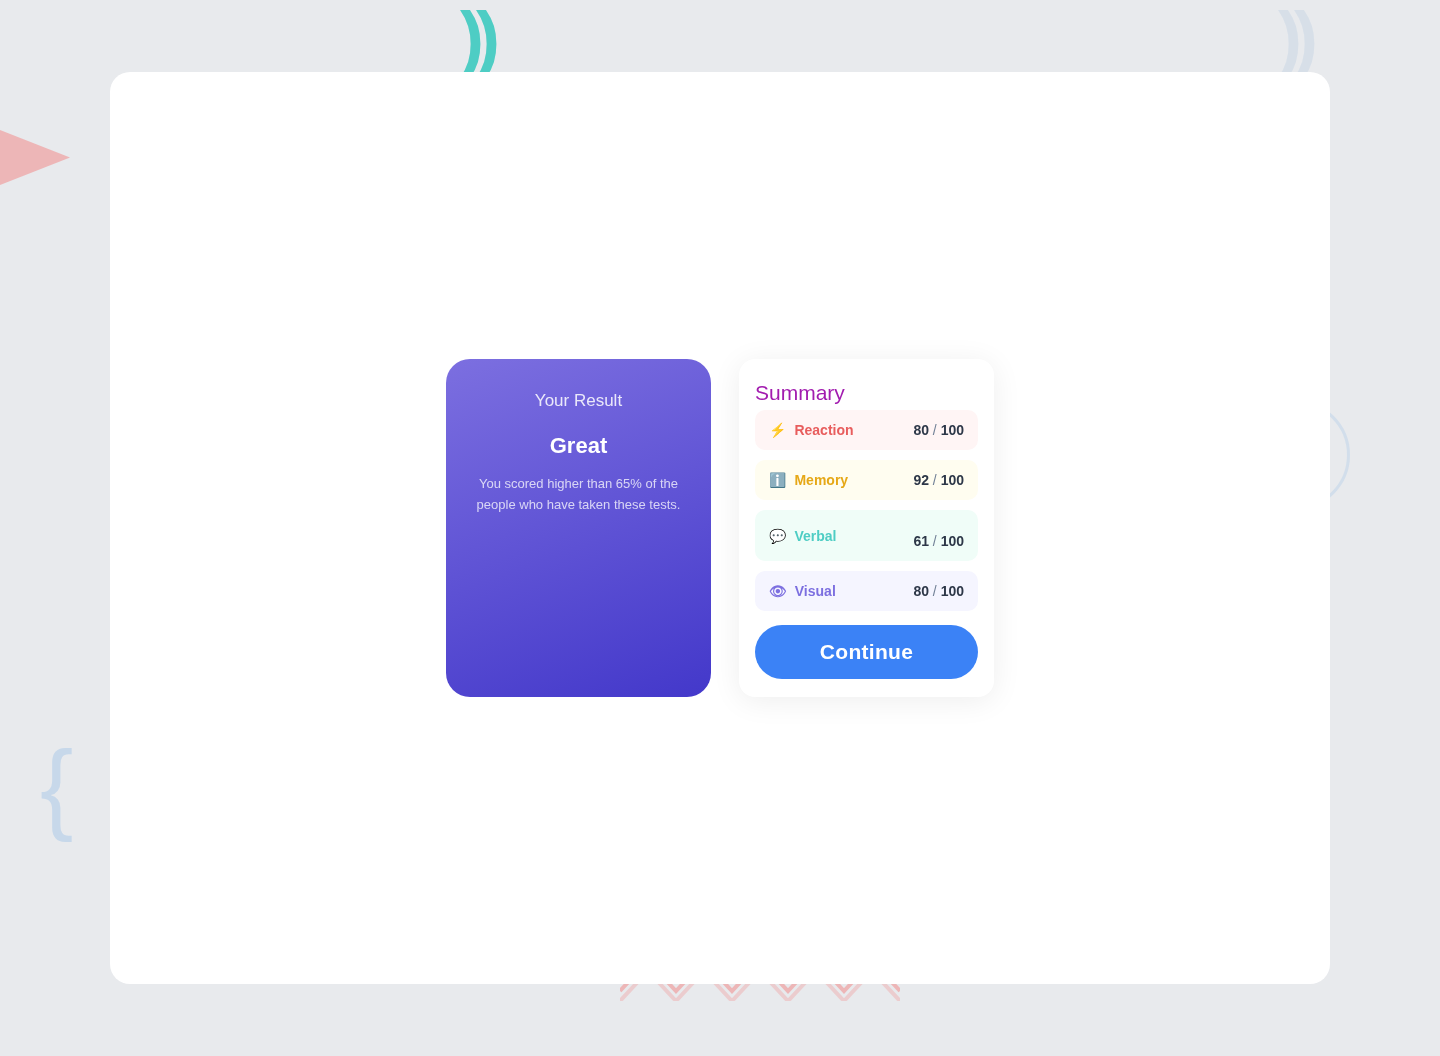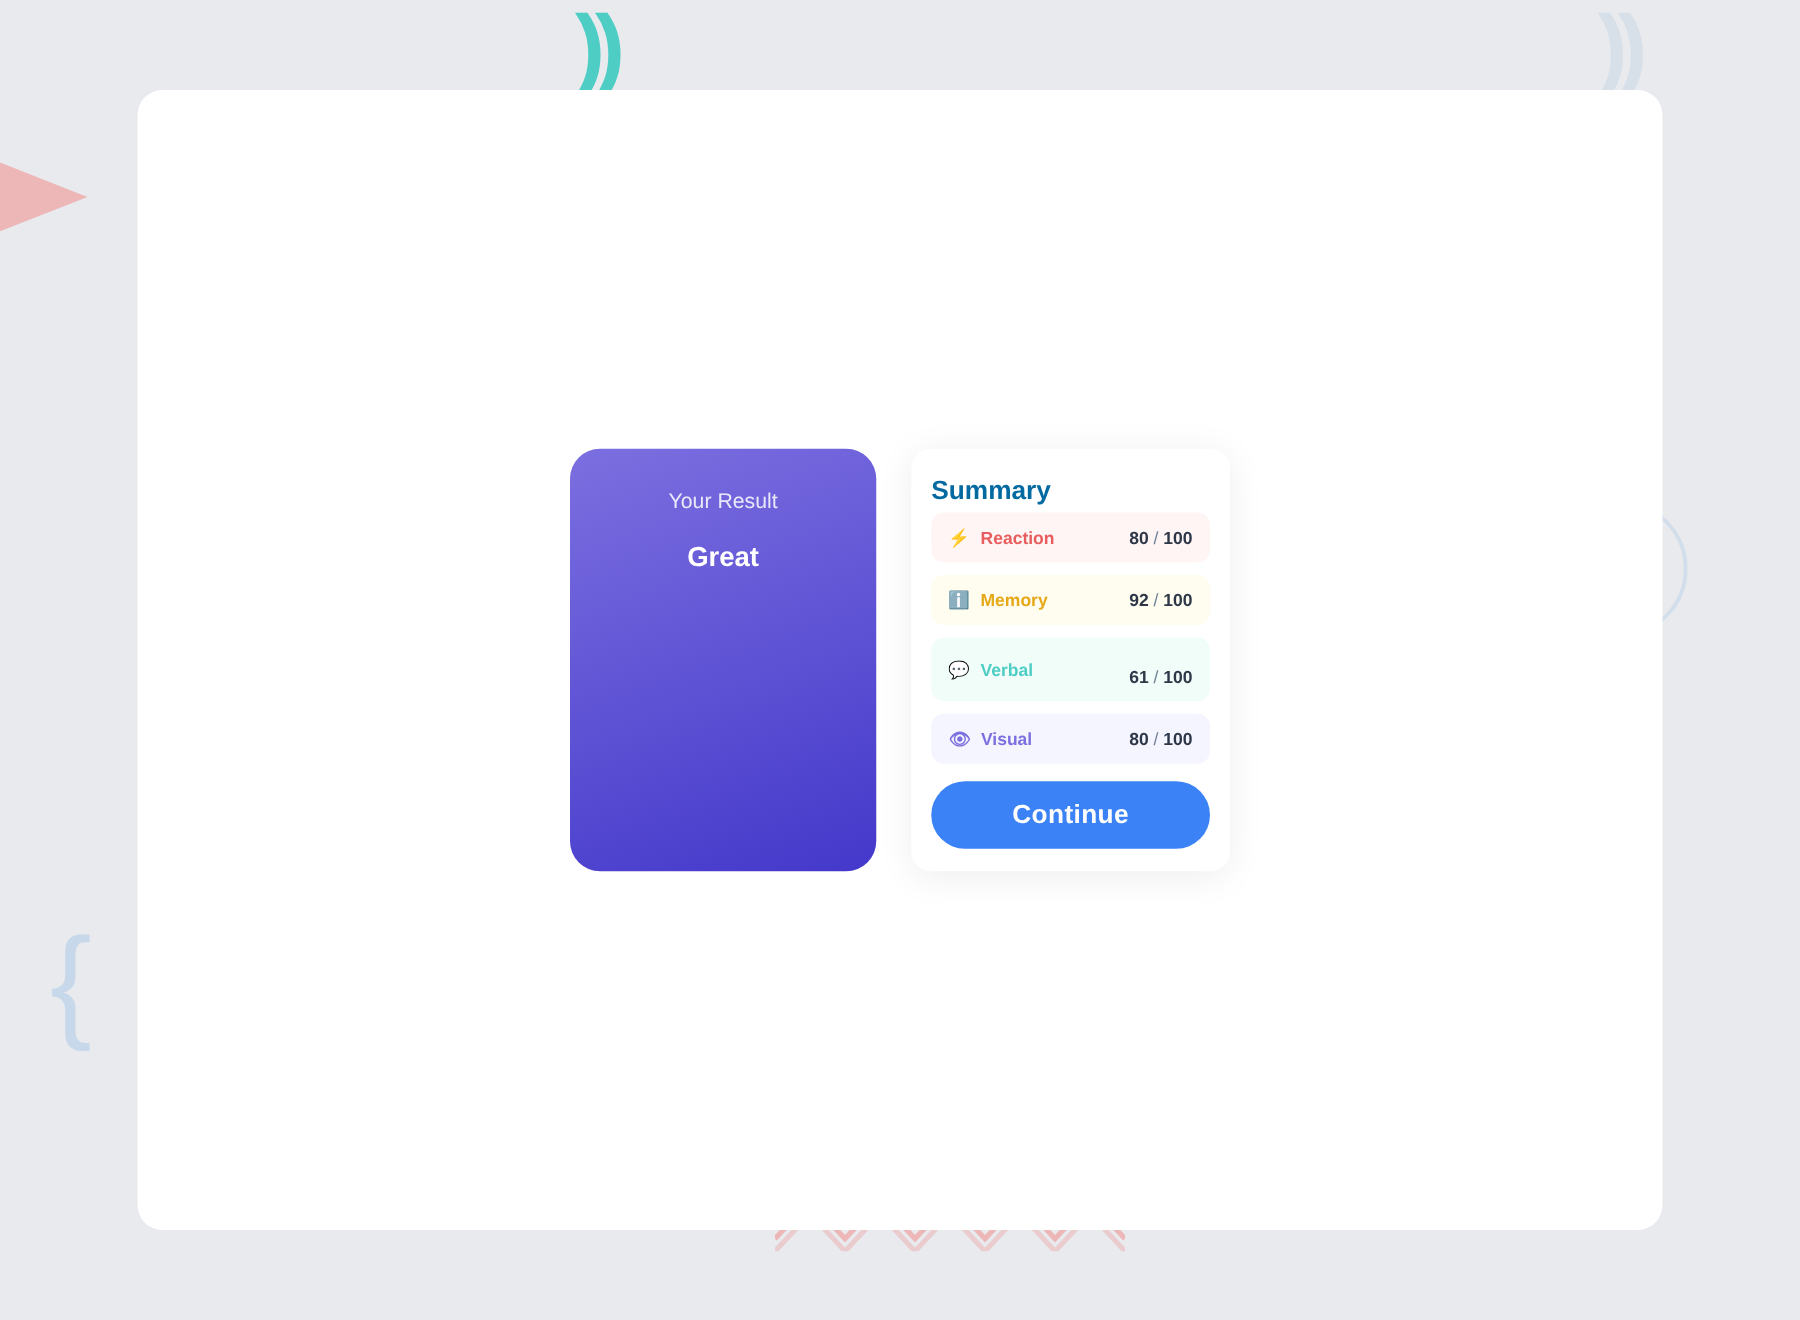--- a/index.html
+++ b/index.html
@@ -48,29 +48,30 @@
 
 <svg style="position:absolute;bottom:55px;left:620px;width:280px;height:50px;" viewBox="0 0 280 50">
   <polyline points="0,40 28,10 56,40 84,10 112,40 140,10 168,40 196,10 224,40 252,10 280,40" fill="none" stroke="#f0a0a0" stroke-width="4" opacity="0.7"></polyline>
   <polyline points="0,50 28,20 56,50 84,20 112,50 140,20 168,50 196,20 224,50 252,20 280,50" fill="none" stroke="#f0a0a0" stroke-width="4" opacity="0.4"></polyline>
 </svg>
 
 <div style="position:absolute;top:72px;left:110px;right:110px;bottom:72px;background:white;border-radius:20px;display:flex;align-items:center;justify-content:center;">
 
   <div style="display:flex;gap:28px;align-items:stretch;">
 
-    <div style="width:245px;background:linear-gradient(160deg,#7c6fe0 0%,#4338ca 100%);border-radius:24px;padding:32px 24px 36px;display:flex;flex-direction:column;align-items:center;color:white;">
+    <div style="width:265px;background:linear-gradient(160deg,#7c6fe0 0%,#4338ca 100%);border-radius:24px;padding:32px 24px 36px;display:flex;flex-direction:column;align-items:center;color:white;">
       <div style="font-size:17px;color:rgba(255,255,255,0.85);margin-bottom:22px;font-weight:500;">Your Result</div>
 
 
       <div style="font-size:22px;font-weight:700;color:white;margin-bottom:14px;">Great</div>
+      <div style="font-size:13px;color:rgba(255,255,255,0.75);text-align:center;line-height:1.65;">You scored higher than 65% of the people who have taken these tests.</div>
     </div>
 
     <div style="width:255px;background:white;border-radius:16px;padding:22px 16px 18px;box-shadow:0 4px 30px rgba(0,0,0,0.07);display:flex;flex-direction:column;">
-      <div style="font-size:21px;font-weight:700;color:#0369a1;margin-bottom:5px;">Summary</div>
+      <div style="font-size:21px;font-weight:400;color:#a21caf;margin-bottom:5px;">Summary</div>
 
       <div style="display:flex;align-items:center;justify-content:space-between;padding:12px 14px;border-radius:10px;margin-bottom:10px;background:#fff5f5;">
         <div style="display:flex;align-items:center;gap:8px;font-size:14px;font-weight:600;color:#e85d5d;">
           <span style="font-size:14px;">⚡</span>
           <span>Reaction</span>
         </div>
         <div style="font-size:14px;font-weight:700;color:#2d3748;">
           <span>80</span><span style="font-weight:400;color:#718096;"> / </span><span>100</span>
         </div>
       </div>

